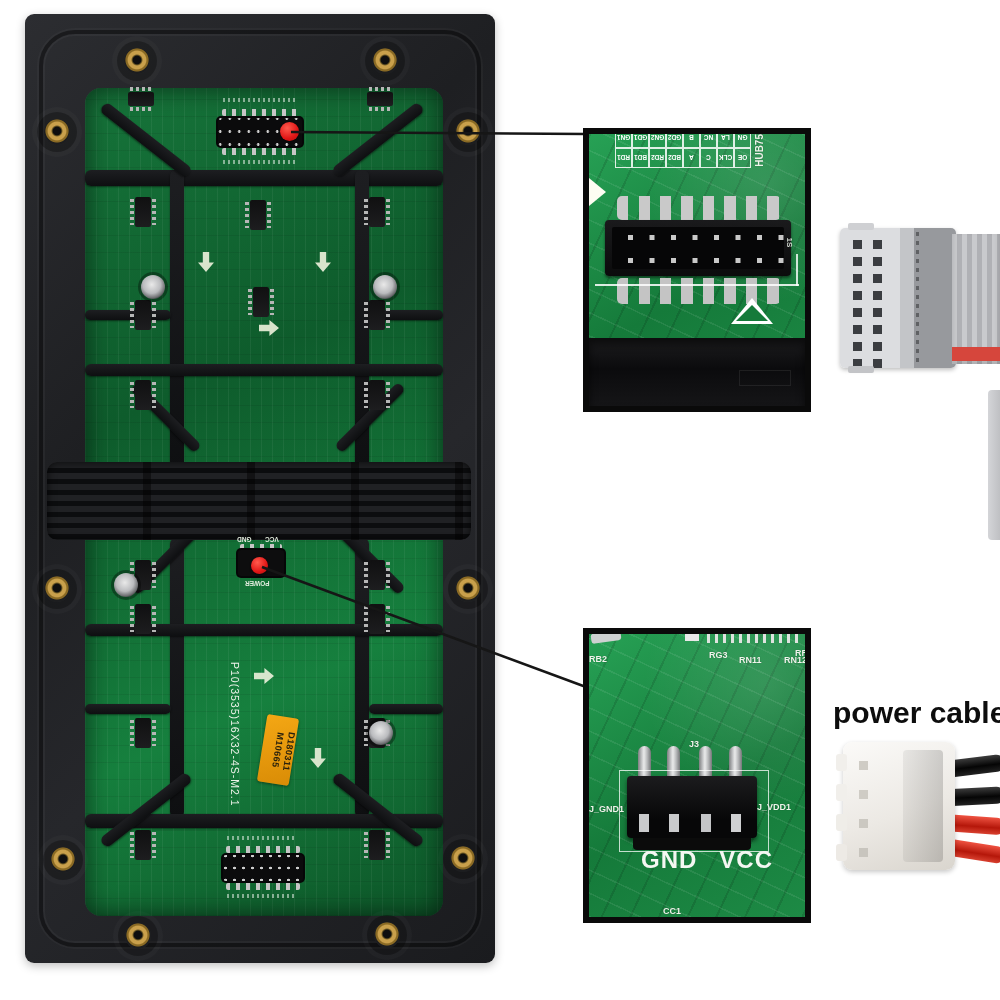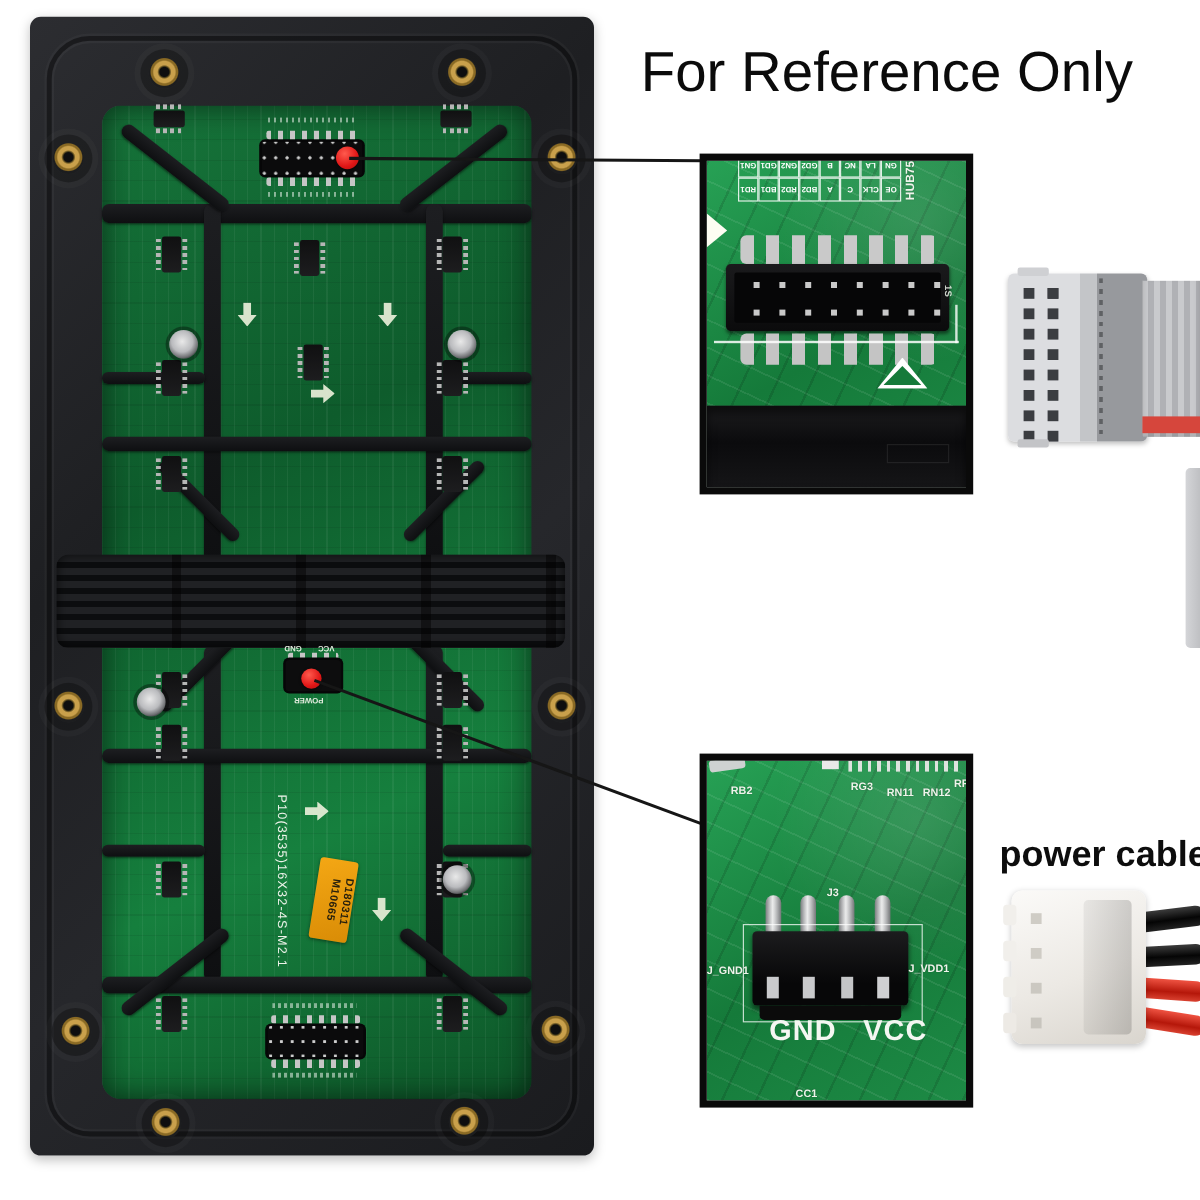--- a/index.html
+++ b/index.html
@@ -106,21 +106,20 @@
     box-shadow:0 29px 0 #cfccc5,0 58px 0 #cbc8c1,0 87px 0 #c8c5be;}
   .wire{height:17px;border-radius:9px;}
   .wire.b{background:linear-gradient(#3c3c3c,#050505 55%,#222);}
   .wire.r{background:linear-gradient(#ef5342,#b5170a 60%,#d8402f);}
 </style>
 </head>
 <body>
 
 <div id="stage">
 
-  <div id="title" class="abs">For Reference Only</div>
 
   <div id="module" class="abs">
     <div class="ridge abs"></div>
     <div id="pcb" class="abs"></div>
 
     <div class="rib abs" style="left:60px;top:156px;width:358px;height:16px"></div>
     <div class="rib abs" style="left:145px;top:156px;width:14px;height:300px"></div>
     <div class="rib abs" style="left:330px;top:156px;width:14px;height:300px"></div>
     <div class="rib abs" style="left:60px;top:350px;width:358px;height:12px"></div>
     <div class="rib abs" style="left:145px;top:524px;width:14px;height:280px"></div>
@@ -265,24 +264,24 @@
     <div id="ribbon" class="abs" style="left:112px;top:10px;width:48px;height:130px">
       <div class="stripe"></div>
     </div>
   </div>
   <div class="abs" style="left:988px;top:390px;width:12px;height:150px;background:linear-gradient(90deg,#d4d5d8,#bfc0c3);border-radius:4px 0 0 4px"></div>
 
   <div class="inset abs" style="left:583px;top:628px;width:216px;height:283px;z-index:50">
     <div class="abs" style="left:2px;top:-2px;width:30px;height:10px;background:#ced1d1;border-radius:3px;transform:rotate(-8deg)"></div>
     <div class="abs" style="left:96px;top:-2px;width:14px;height:9px;background:#e9e9e9"></div>
     <div class="abs" style="left:118px;top:0;width:92px;height:9px;background:repeating-linear-gradient(90deg,#dfe3df 0 3px,transparent 3px 8px)"></div>
-    <span class="isilk" style="left:20px;top:20px;font-size:9px">RB2</span>
+    <span class="isilk" style="left:0;top:20px;font-size:9px">RB2</span>
     <span class="isilk" style="left:120px;top:16px;font-size:9px">RG3</span>
     <span class="isilk" style="left:150px;top:21px;font-size:9px">RN11</span>
-    <span class="isilk" style="left:180px;top:21px;font-size:9px">RN12</span>
+    <span class="isilk" style="left:195px;top:21px;font-size:9px">RN12</span>
     <span class="isilk" style="left:206px;top:14px;font-size:9px">RR</span>
 
     <span class="isilk" style="left:100px;top:105px;font-size:9px">J3</span>
     <div class="ppin abs" style="left:49px;top:112px"></div>
     <div class="ppin abs" style="left:78px;top:112px"></div>
     <div class="ppin abs" style="left:110px;top:112px"></div>
     <div class="ppin abs" style="left:140px;top:112px"></div>
     <div class="abs" style="left:30px;top:136px;width:148px;height:80px;border:1.5px solid rgba(255,255,255,.75)"></div>
     <div class="abs" style="left:38px;top:142px;width:130px;height:62px;background:linear-gradient(#1c1c1e,#070708 70%);border-radius:4px;box-shadow:0 3px 4px rgba(0,0,0,.5)">
       <div class="abs" style="left:12px;top:38px;width:10px;height:18px;background:#c9cacc;box-shadow:30px 0 0 #c9cacc,62px 0 0 #c4c5c7,92px 0 0 #cfd0d2"></div>

